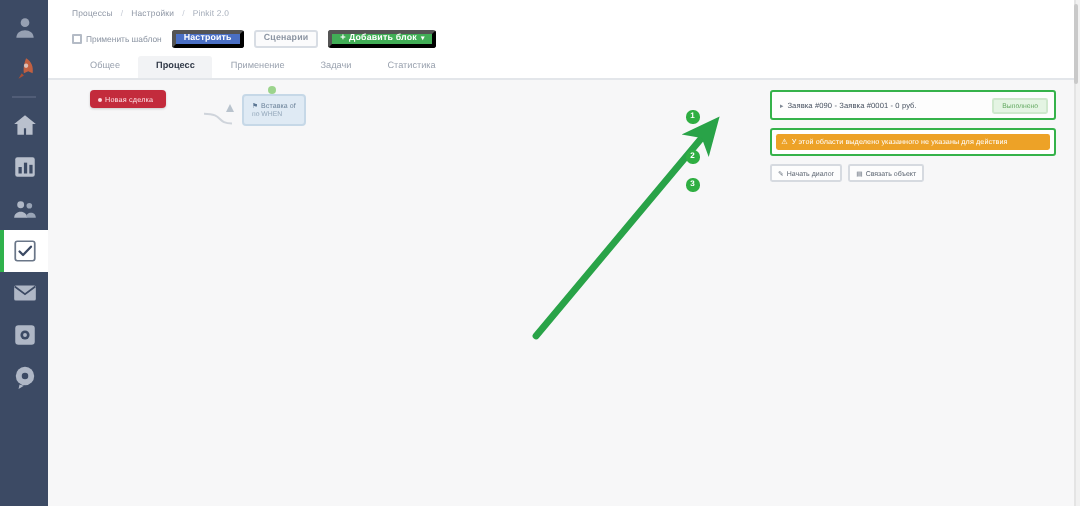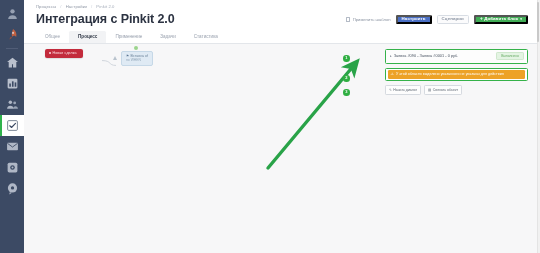--- a/index.html
+++ b/index.html
@@ -317,21 +317,20 @@
       <div class="breadcrumb">
         <span class="bc-link">Процессы</span>
         <span class="bc-sep">/</span>
         <span class="bc-link">Настройки</span>
         <span class="bc-sep">/</span>
         <span class="bc-cur">Pinkit 2.0</span>
       </div>
     </div>
 
     <div class="titlerow">
-      <div class="page-title">Интеграция с Pinkit 2.0</div>
 
       <div class="actions">
         <label class="chk-wrap">
           <span class="chk-box"></span>
           <span class="chk-label">Применить шаблон</span>
         </label>
 
         <button class="btn btn-primary">Настроить</button>
         <button class="btn btn-default">Сценарии</button>
 

